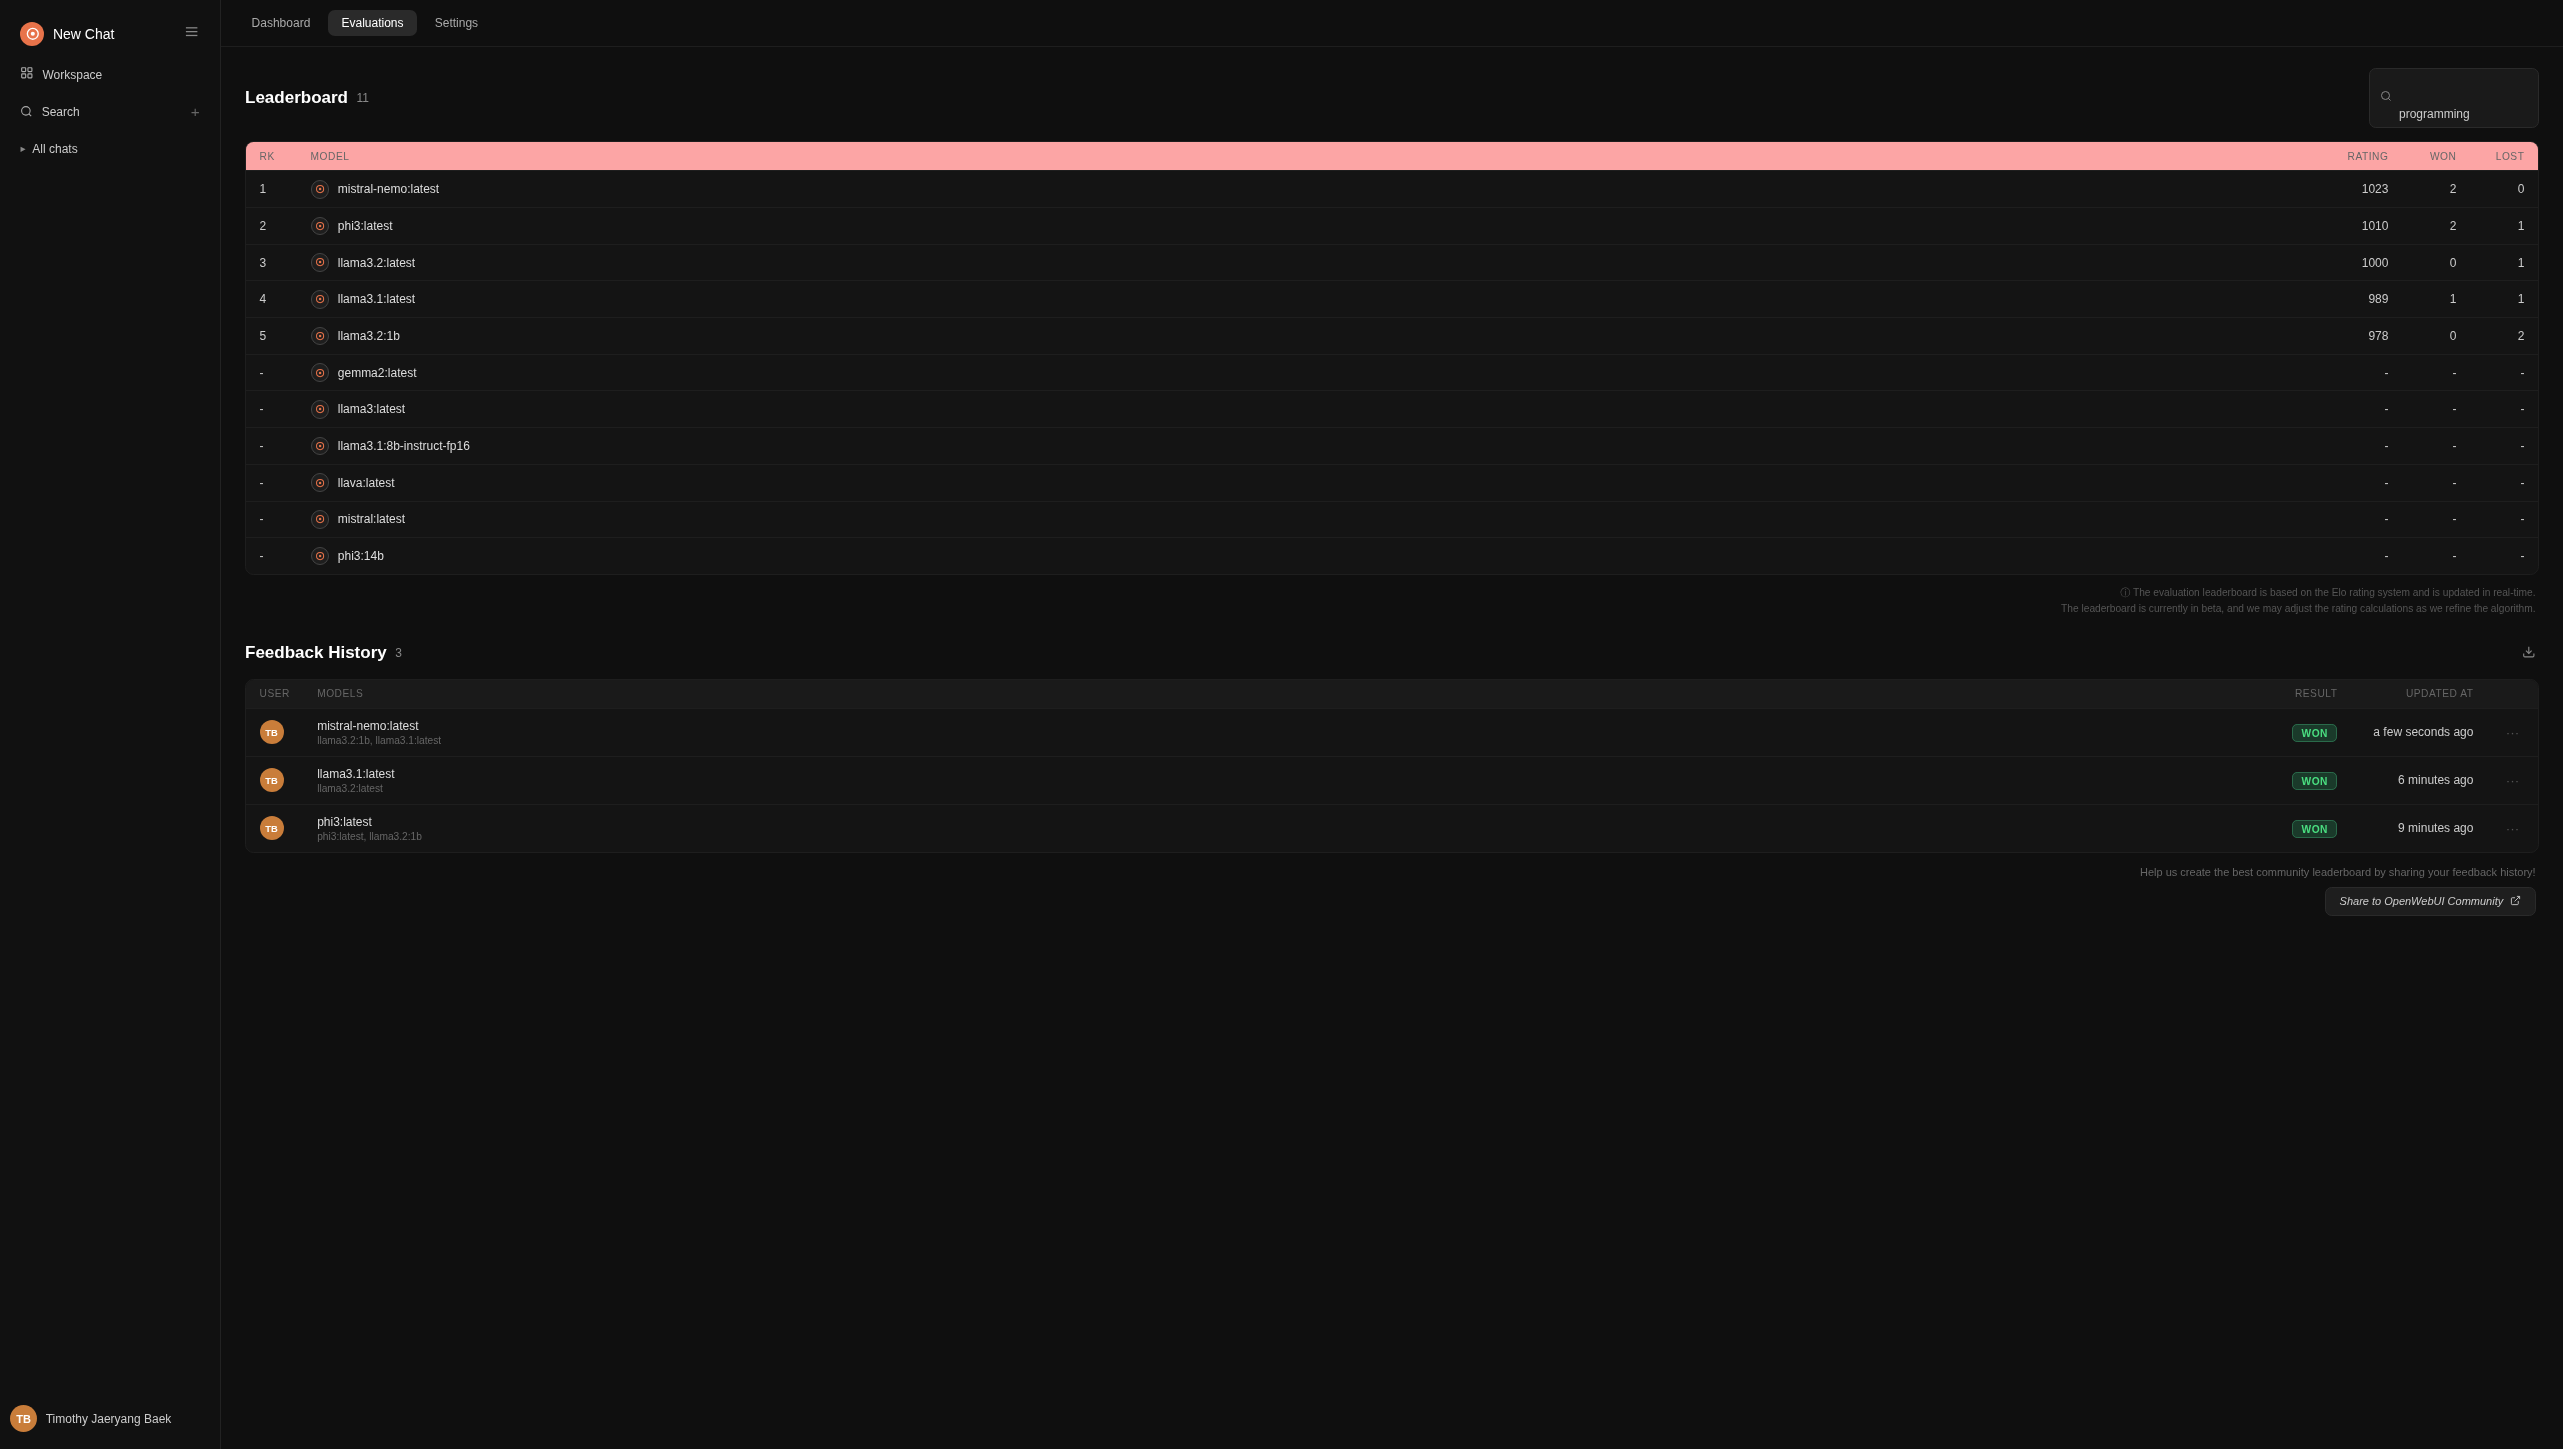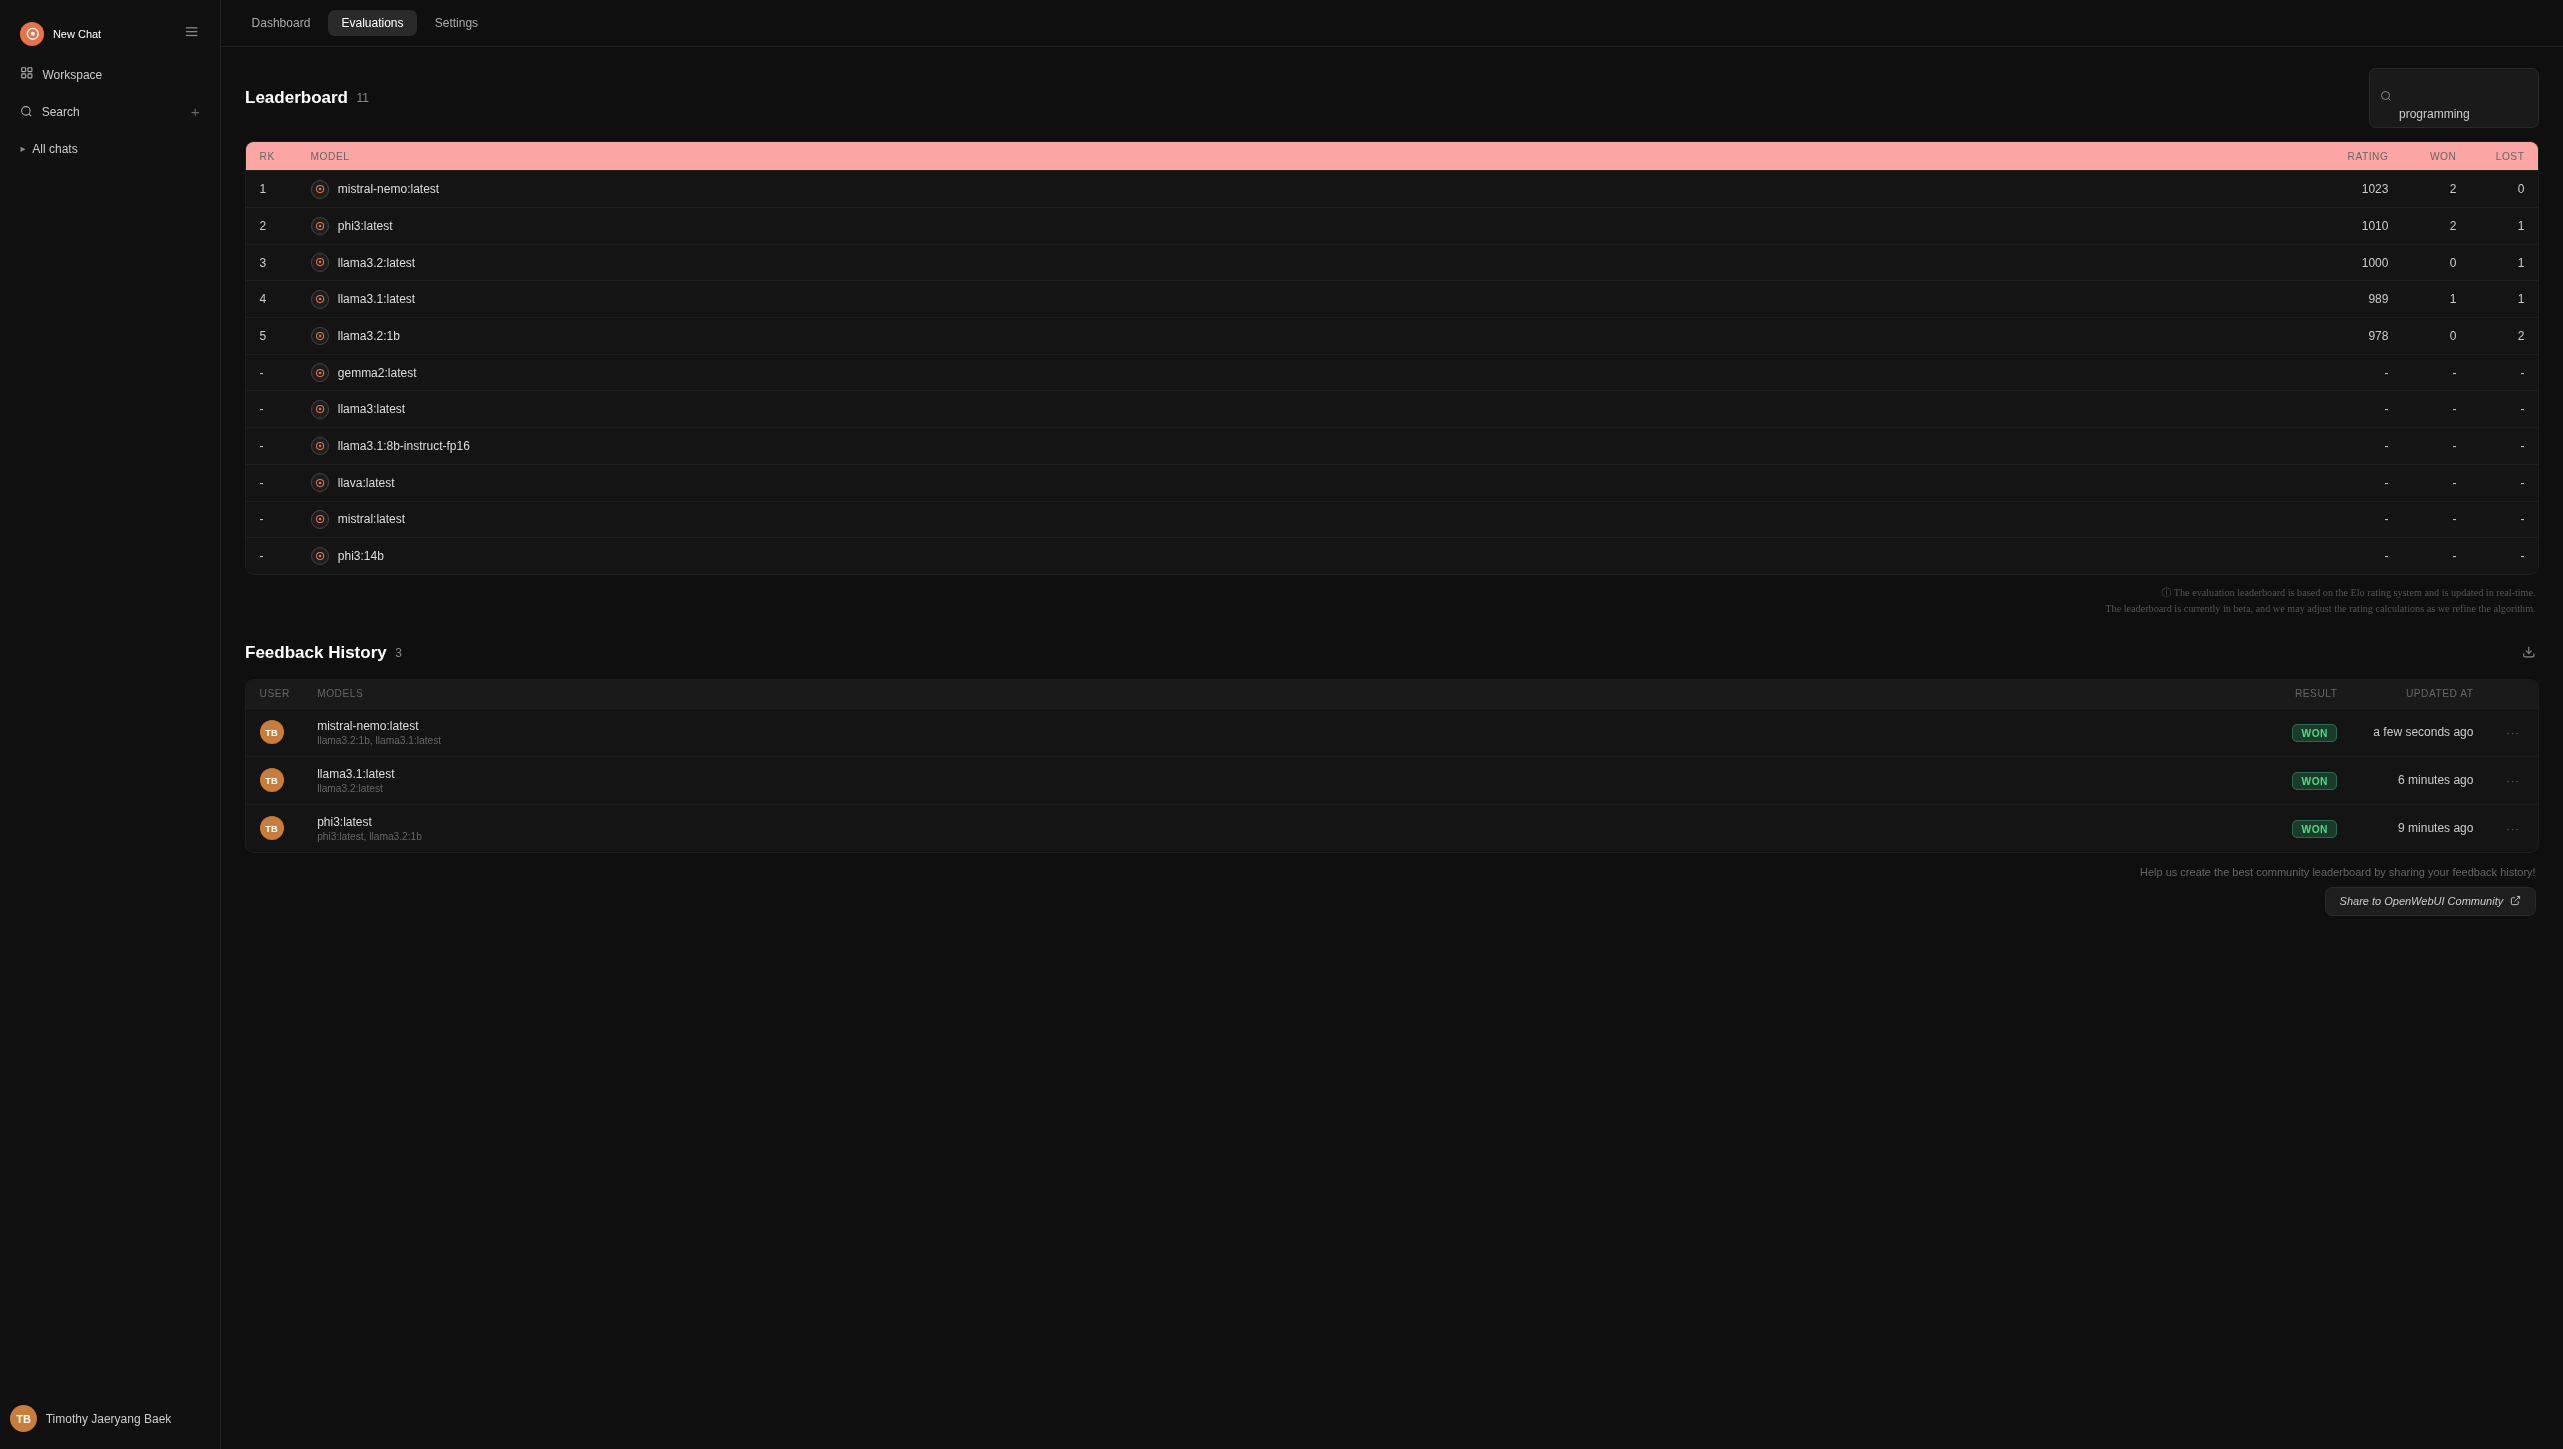--- a/index.html
+++ b/index.html
@@ -48,21 +48,21 @@
       border-radius: 50%;
       background: #e8734a;
       display: flex;
       align-items: center;
       justify-content: center;
       font-size: 12px;
       font-weight: bold;
       color: white;
     }
     .new-chat-label {
-      font-size: 11px;
+      font-size: 14px;
       font-weight: 500;
       color: #fff;
     }
     .menu-icon {
       color: #888;
       font-size: 15.3px;
     }
     .sidebar-workspace {
       display: flex;
       align-items: center;
@@ -294,21 +294,20 @@
     .dash { color: #444; }
 
     
     .info-text {
       text-align: right;
       font-size: 10.2px;
       color: #555;
       margin-bottom: 24px;
       line-height: 1.6;
       padding-right: 3.4px;
-      font-family: Liberation Serif, serif;
     }
 
     
     .feedback-section {
       margin-top: 6.8px;
     }
     .feedback-header {
       display: flex;
       align-items: center;
       justify-content: space-between;

